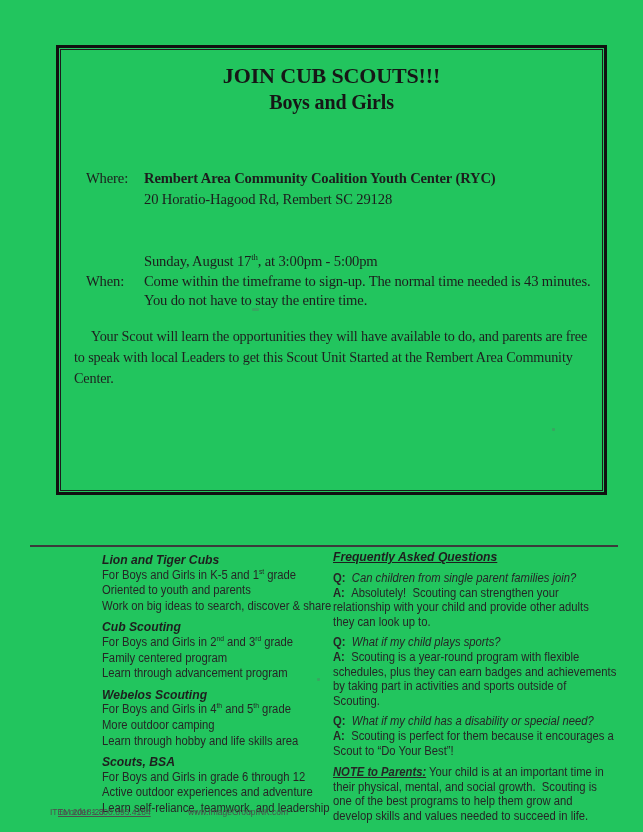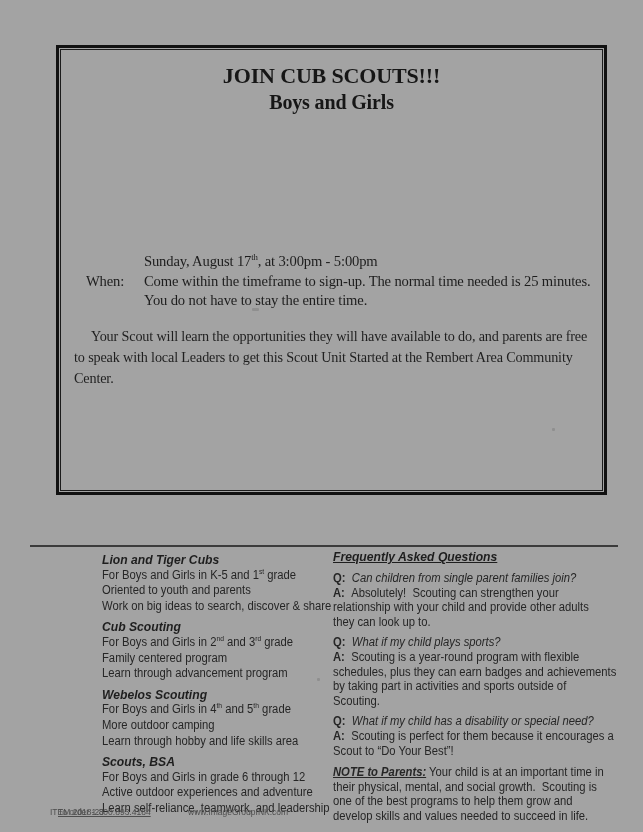--- a/index.html
+++ b/index.html
@@ -1,21 +1,21 @@
 <!DOCTYPE html>
 <html><head>
 <meta charset="utf-8">
 <style>
   html,body{margin:0;padding:0;}
   body{
     width:643px;height:832px;position:relative;background:#ffffff;
     font-family:"Liberation Sans","DejaVu Sans",sans-serif;color:#222;
     overflow:hidden;
   }
-  .page{position:absolute;inset:0;background:#a3a3a3;}
+  .page{position:absolute;inset:0;background:#22c55e;}
 
   
   .flyer-box{
     position:absolute;left:56px;top:45px;width:551px;height:450px;
     border:3px solid #111;box-sizing:border-box;
   }
   .flyer-inner{
     position:absolute;inset:1px;border:1px solid #1c1c1c;
     font-family:"Liberation Serif","DejaVu Serif",serif;color:#1d1d1d;
     letter-spacing:-0.15px;
@@ -82,26 +82,33 @@
 <div class="page">
 
   <div class="flyer-box">
     <div class="flyer-inner">
 
       <div class="flyer-title">
         <div class="title-1">JOIN CUB SCOUTS!!!</div>
         <div class="title-2">Boys and Girls</div>
       </div>
 
+      <div class="info-row where-row">
+        <div class="info-label">Where:</div>
+        <div class="info-value">
+          <div class="venue">Rembert Area Community Coalition Youth Center (RYC)</div>
+          <div>20 Horatio-Hagood Rd, Rembert SC 29128</div>
+        </div>
+      </div>
 
       <div class="info-row when-row">
         <div class="info-label">When:</div>
         <div class="info-value">
           <div><span>Sunday, August 17</span><sup>th</sup><span>, at 3:00pm - 5:00pm</span></div>
-          <div>Come within the timeframe to sign-up. The normal time needed is 25 minutes. You do not have to stay the entire time.</div>
+          <div>Come within the timeframe to sign-up. The normal time needed is 43 minutes. You do not have to stay the entire time.</div>
         </div>
       </div>
 
       <div class="body-par">Your Scout will learn the opportunities they will have available to do, and parents are free to speak with local Leaders to get this Scout Unit Started at the Rembert Area Community Center.</div>
     </div>
   </div>
 
   <div class="divider"></div>
 
   <div class="col col-left" id="programs-col">

